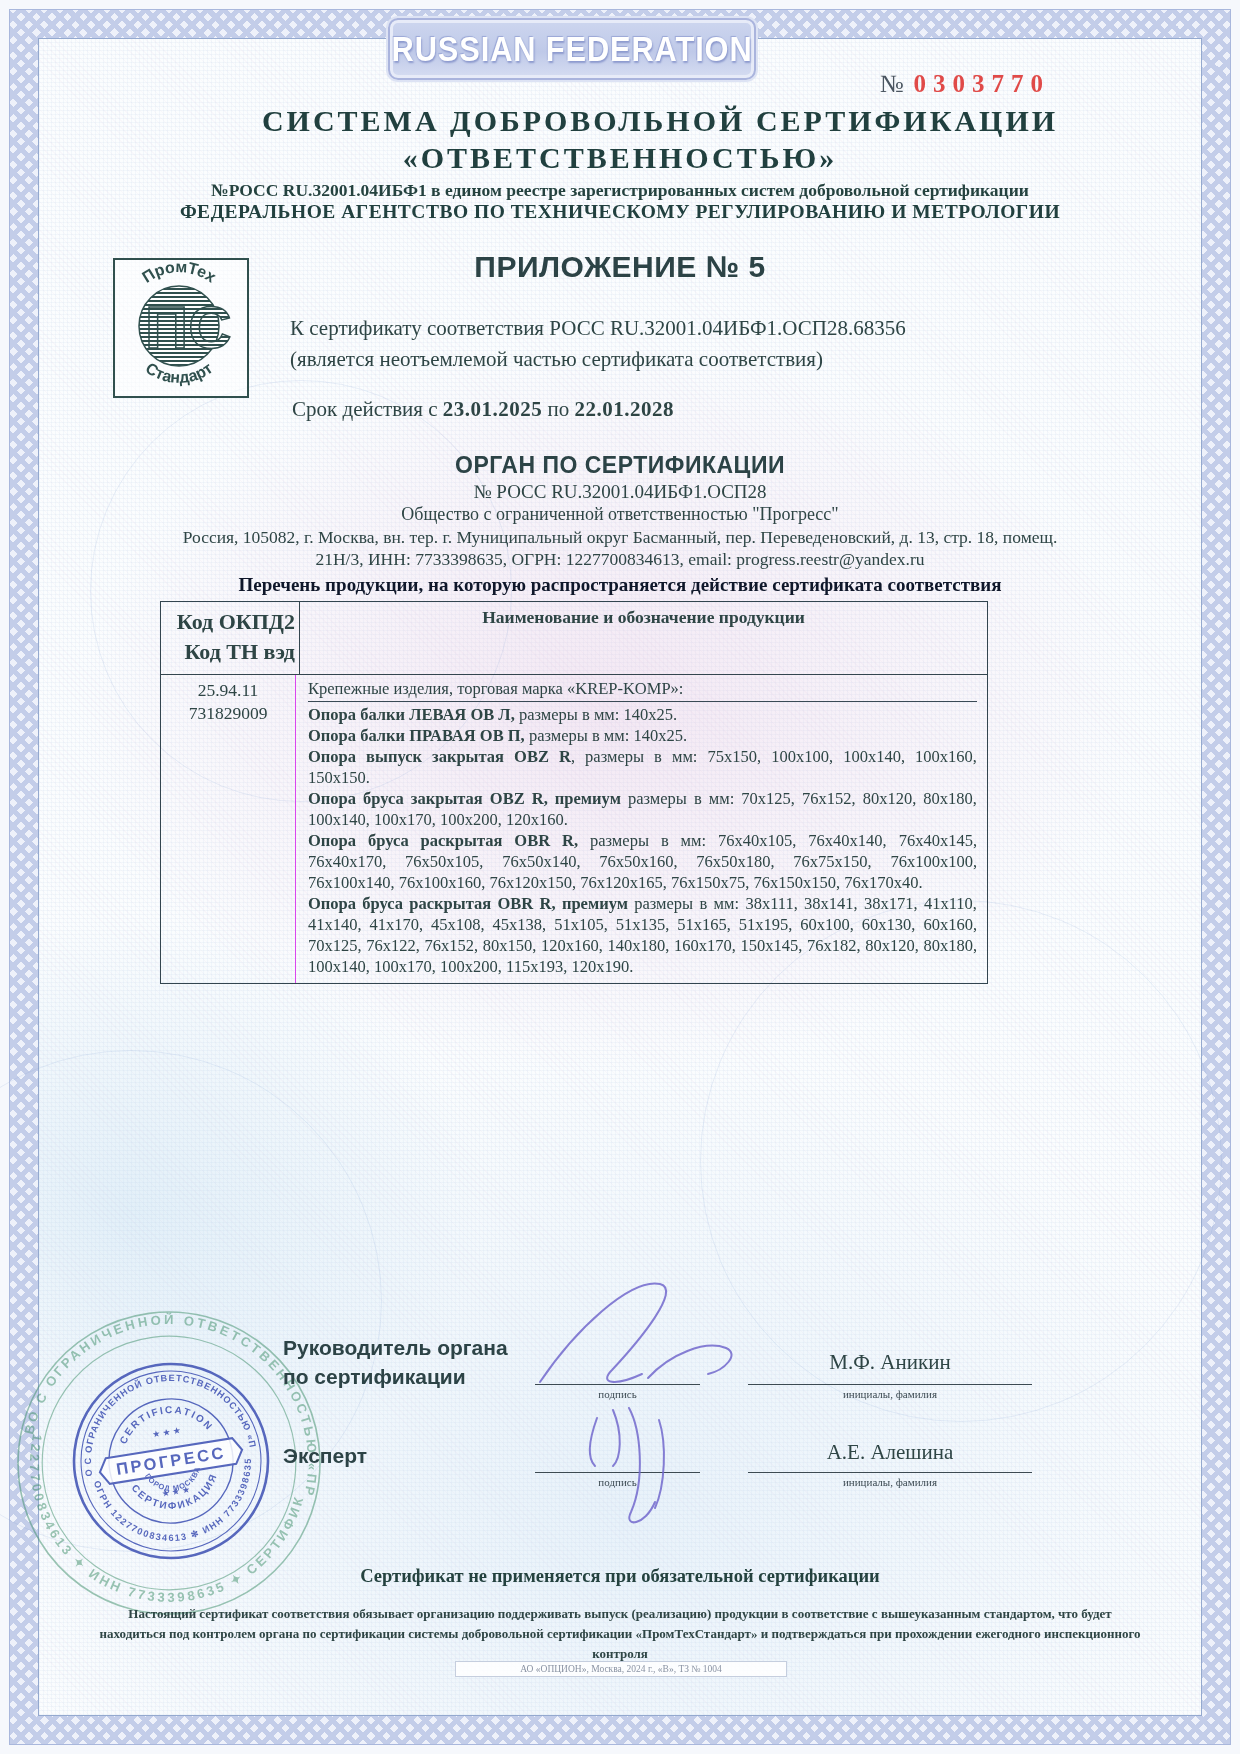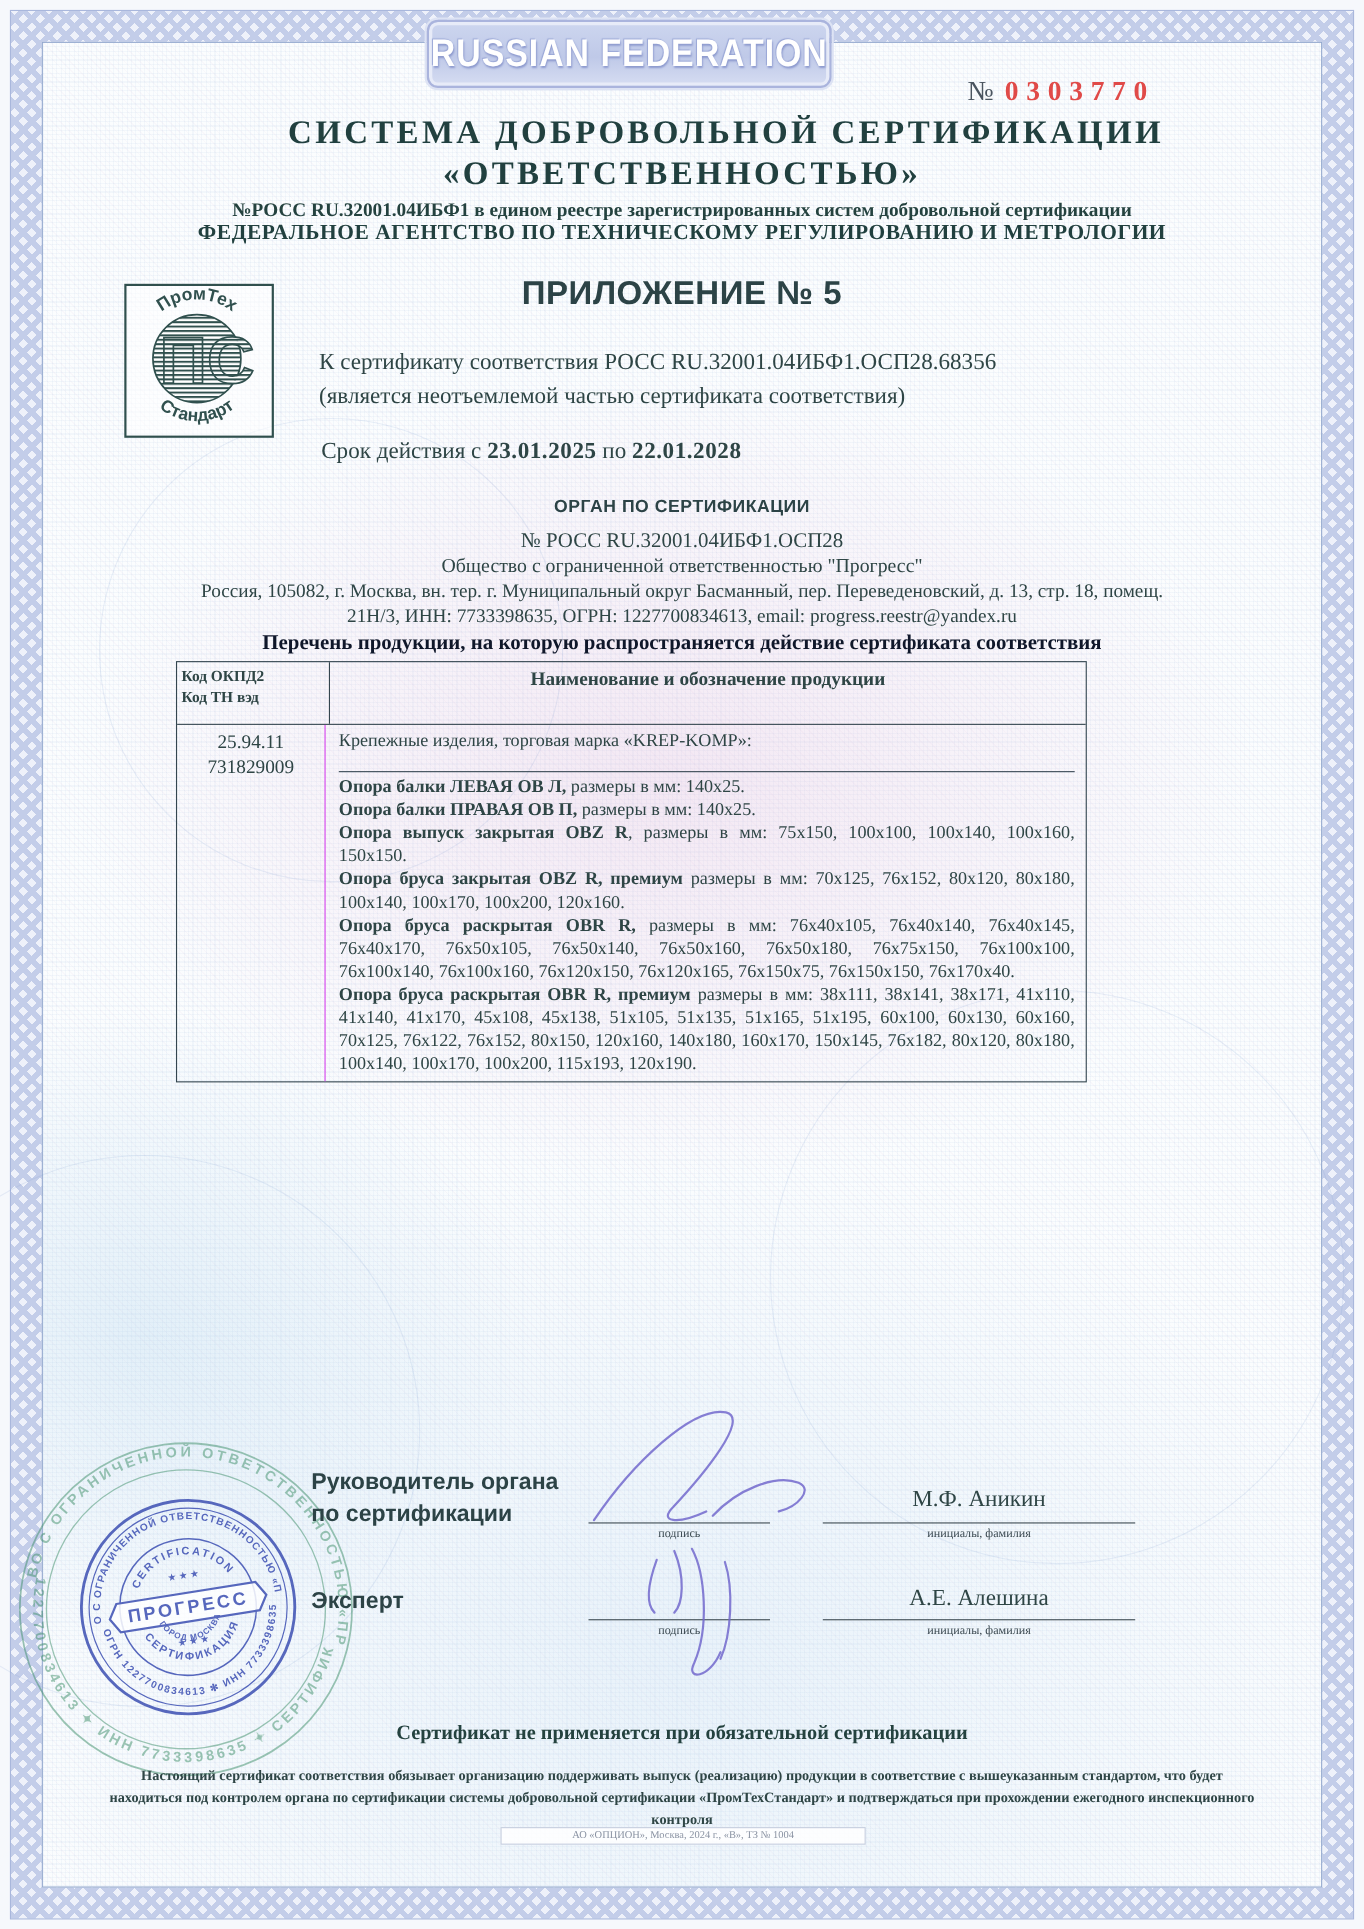--- a/index.html
+++ b/index.html
@@ -41,35 +41,35 @@
   .agency{top:201px;font-size:19.5px;font-weight:bold;letter-spacing:.5px;color:#21403f;}
   .appendix{top:250px;font-size:30px;font-weight:bold;color:#2c4346;letter-spacing:.5px;}
 
   .logo{left:113px;top:258px;width:132px;height:136px;border:2px solid #30504e;background:rgba(255,255,255,.55);}
 
   .tocert1{left:290px;top:316px;font-size:21px;}
   .tocert2{left:290px;top:347px;font-size:21px;}
   .validity{left:292px;top:397px;font-size:21px;}
   .validity b{letter-spacing:.5px;}
 
-  .organ-h{top:452px;font-size:16px;font-weight:bold;color:#2c4346;letter-spacing:.5px;}
+  .organ-h{top:452px;font-size:23px;font-weight:bold;color:#2c4346;letter-spacing:.5px;}
   .organ-no{top:481px;font-size:19px;}
   .organ-co{top:504px;font-size:18px;}
   .organ-a1{top:527px;font-size:17.5px;}
   .organ-a2{top:549px;font-size:17.5px;}
   .listhead{top:574px;font-size:19px;font-weight:bold;color:#0f172a;}
 
   .ptable{left:160px;top:601px;width:826px;border:1.5px solid #33454f;}
   .thead{display:flex;border-bottom:1.5px solid #33454f;}
-  .th1{width:130px;border-right:1px solid #33454f;padding:5px 4px 8px;font-weight:bold;font-size:14px;text-align:left;line-height:1.35;}
+  .th1{width:130px;border-right:1px solid #33454f;padding:5px 4px 8px;font-weight:bold;font-size:22px;text-align:right;line-height:1.35;}
   .th2{flex:1;padding:5px 8px 30px;font-weight:bold;font-size:17.5px;text-align:center;}
   .tbody{display:flex;}
   .td1{width:130px;border-right:1px solid #d946ef;padding:4px 2px;font-size:17.5px;text-align:center;line-height:1.3;}
   .td2{flex:1;padding:3px 10px 6px 12px;font-size:16.5px;line-height:21px;}
-  .intro-line{border-bottom:1px solid #3a4a55;padding-bottom:18px;margin-bottom:2px;}
+  .intro-line{border-bottom:1px solid #3a4a55;padding-bottom:2px;margin-bottom:2px;}
   .pitem{text-align:justify;}
 
   .sig-label{left:283px;width:260px;font-family:"Liberation Sans",sans-serif;font-weight:bold;font-size:21px;color:#2c4346;}
   .sigline{height:1px;background:#3c4a52;}
   .caption{font-size:11px;color:#3c4a52;text-align:center;}
   .sig-name{font-size:21px;text-align:center;color:#2e4545;}
 
   .nomand{top:1566px;font-size:18.5px;font-weight:bold;color:#24423f;}
   .footpar{left:95px;top:1604px;width:1050px;font-size:13px;font-weight:bold;text-align:center;line-height:1.55;color:#2e4545;}
   .printnote{left:455px;top:1661px;width:330px;background:rgba(255,255,255,.85);border:1px solid #c5cede;

